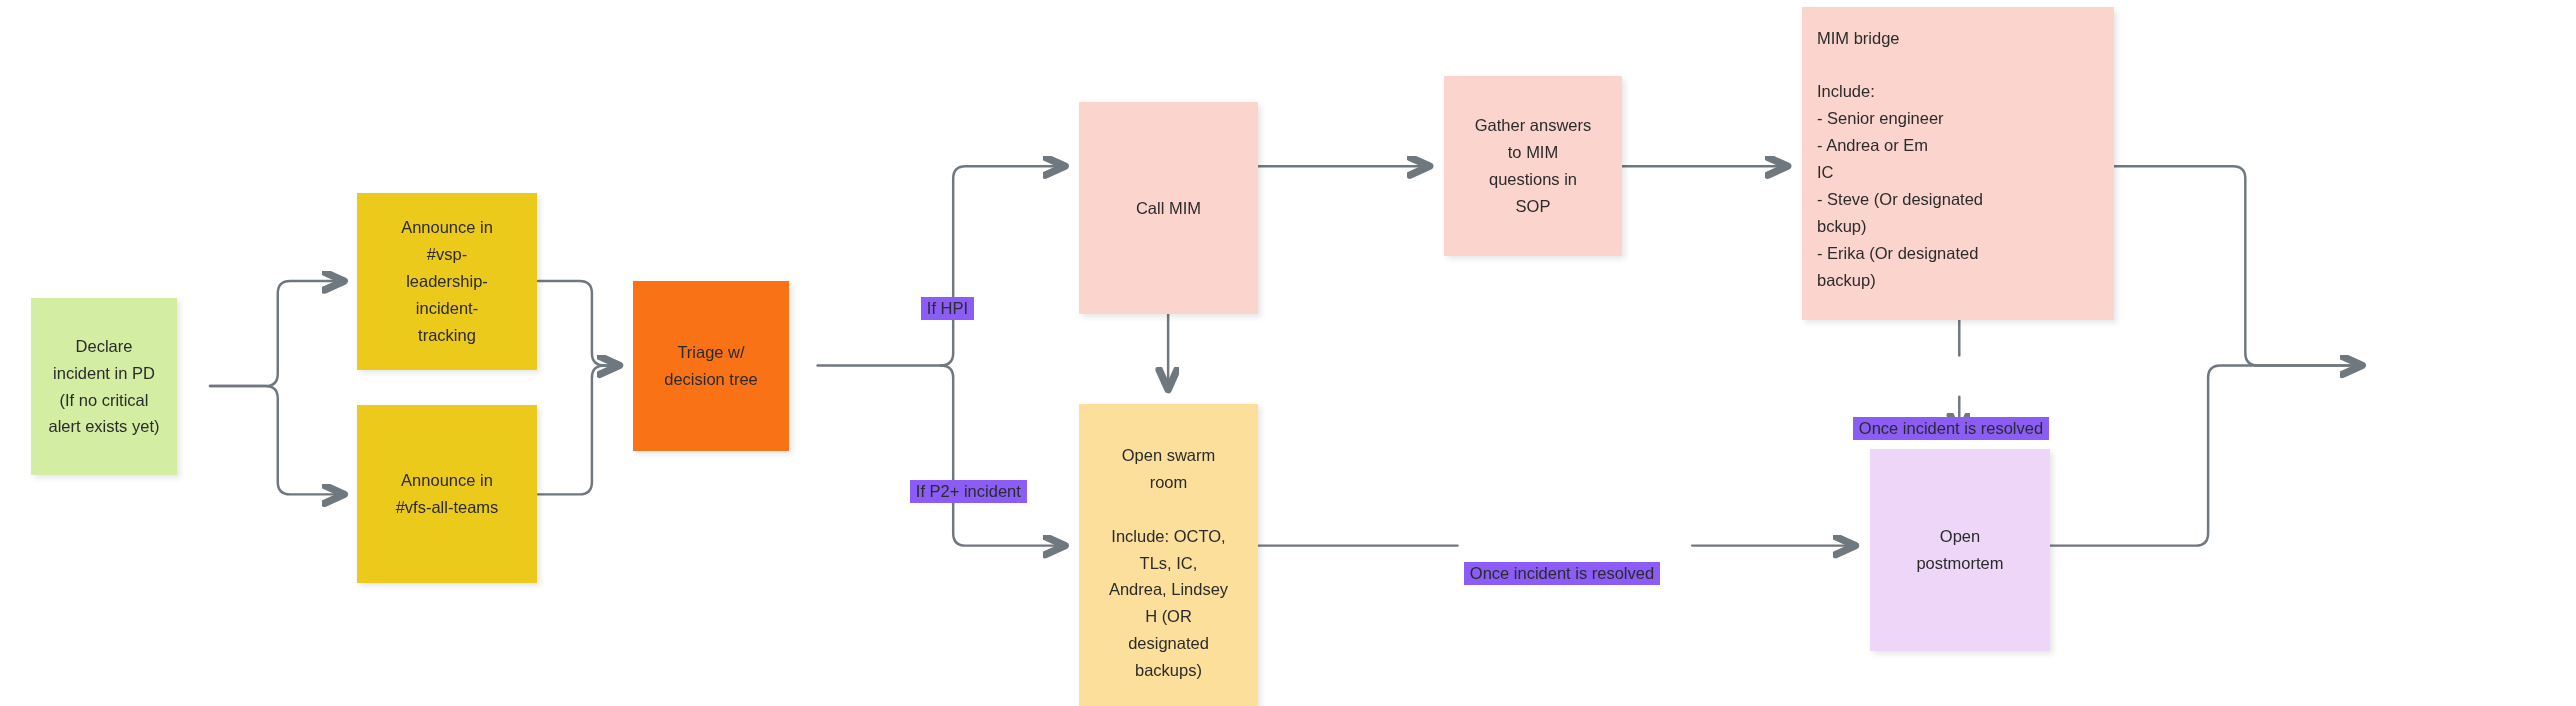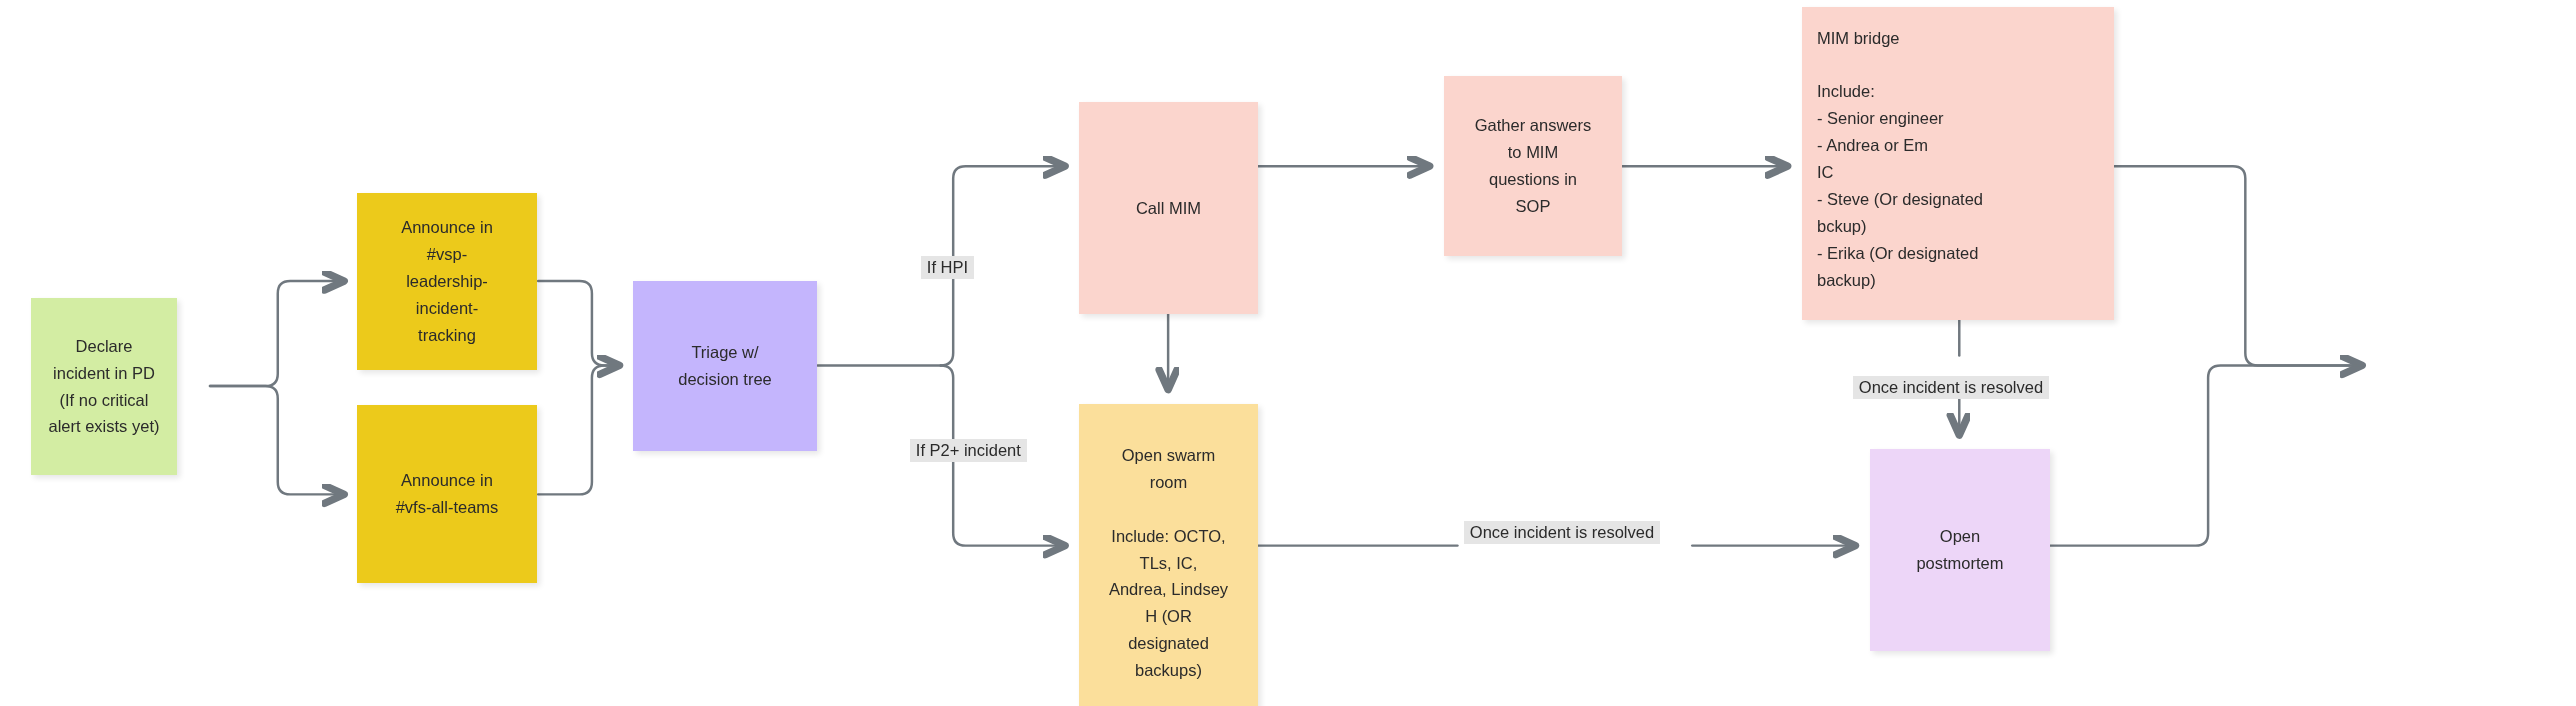--- a/index.html
+++ b/index.html
@@ -32,25 +32,26 @@
   .node.left-align{
     justify-content:flex-start;
     text-align:left;
     align-items:flex-start;
     padding:18px 15px;
   }
   .edge-label{
     position:absolute;
     font-size:16.5px;
     color:#2b2b2b;
-    background:#e5e5e5;
+    background:#8b5cf6;
     padding:1.7px 5.8px;
     white-space:nowrap;
     z-index:5;
     line-height:1.2;
+    margin-top:41px;
   }
   svg.wires{
     position:absolute;
     left:0;top:0;
     width:2576px;height:706px;
     z-index:1;
     pointer-events:none;
   }
   svg.wires path{
     fill:none;
@@ -110,21 +111,21 @@
 
   <div class="node" id="n-vsp" style="left: 357px; top: 193px; width: 180px; height: 177px; background: rgb(236, 202, 27);">Announce in
 #vsp-
 leadership-
 incident-
 tracking</div>
 
   <div class="node" id="n-vfs" style="left: 357px; top: 405px; width: 180px; height: 178px; background: rgb(236, 202, 27);">Announce in
 #vfs-all-teams</div>
 
-  <div class="node" id="n-triage" style="left: 633px; top: 281px; width: 184px; height: 170px; background: #c4b5fd;">Triage w/
+  <div class="node" id="n-triage" style="left: 633px; top: 281px; width: 156px; height: 170px; background: #f97316;">Triage w/
 decision tree</div>
 
   <div class="node" id="n-callmim" style="left: 1079px; top: 76px; width: 179px; height: 212px; background: rgb(251, 213, 205); margin-top: 26px;">Call MIM</div>
 
   <div class="node" id="n-swarm" style="left: 1079px; top: 404px; width: 179px; height: 318px; background: rgb(251, 223, 155);">Open swarm
 room
 
 Include: OCTO,
 TLs, IC,
 Andrea, Lindsey

